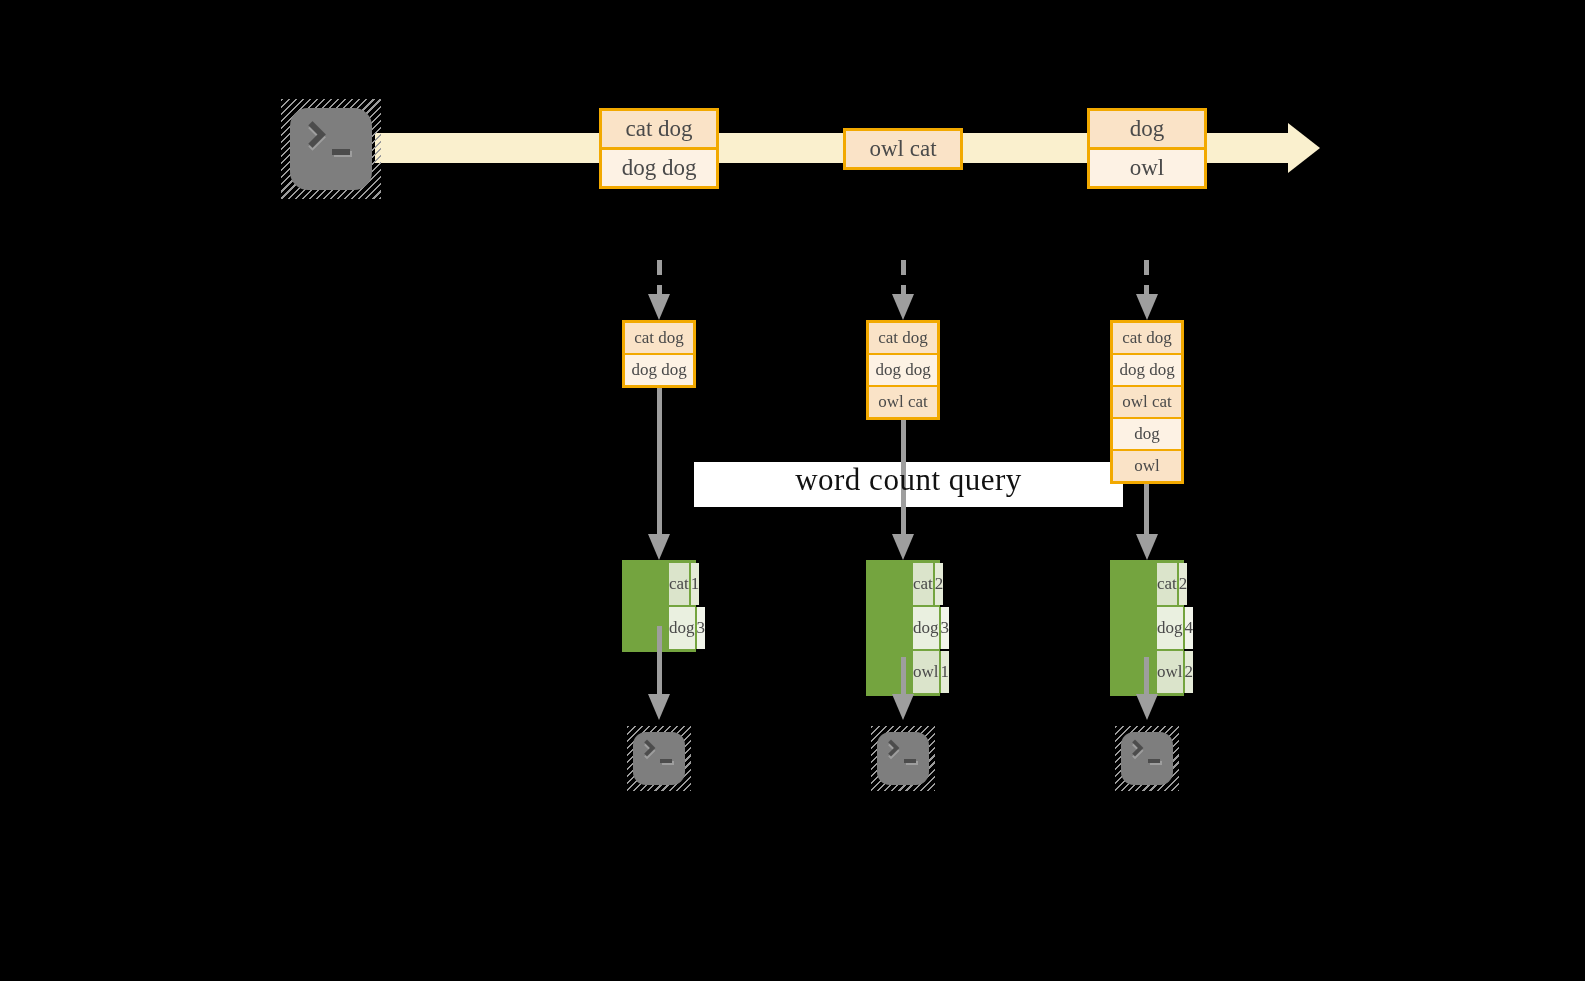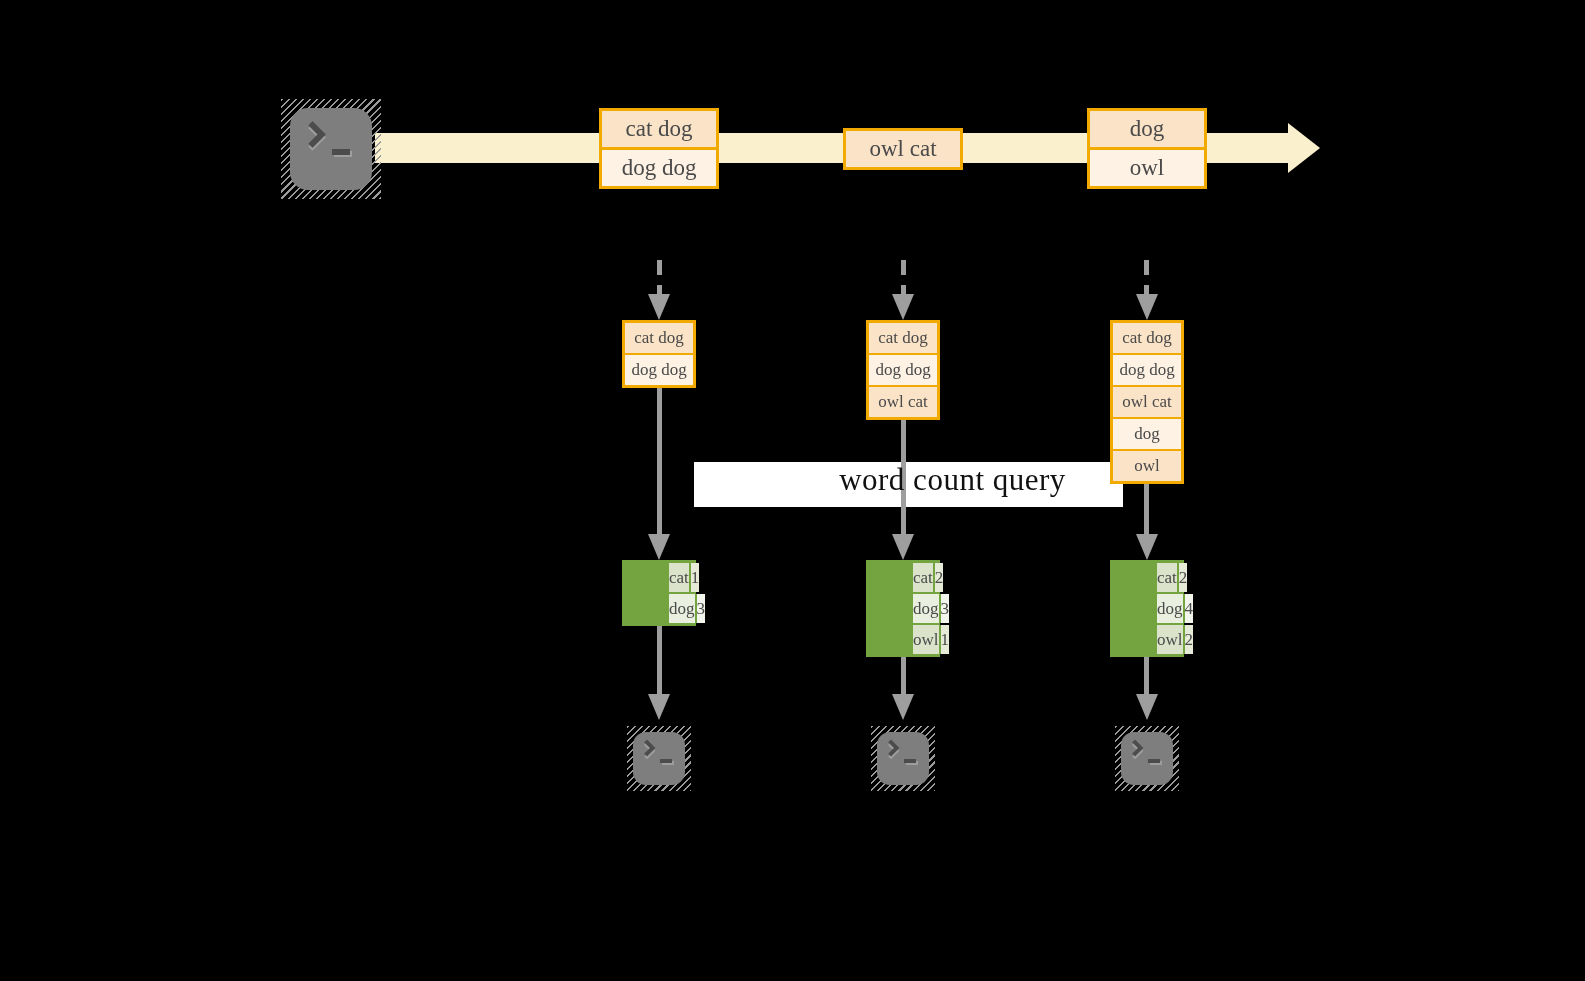--- a/index.html
+++ b/index.html
@@ -24,21 +24,21 @@
   .obox { position:absolute; width:68px; border:3px solid var(--gold-border,#F2A900);
           background:var(--gold-border,#F2A900); z-index:3; }
   .srow { height:30px; line-height:30px; text-align:center; font-size:17px;
           color:var(--text-dark,#4A4A4A); }
   .srow + .srow { border-top:2px solid var(--gold-border,#F2A900); }
   .dark  { background:var(--peach-dark,#FAE3C7); }
   .light { background:var(--peach-light,#FDF2E4); }
   
   .gtable { position:absolute; width:68px; border:3px solid var(--green-border,#74A43F);
             background:var(--green-border,#74A43F); z-index:2; }
-  .grow { display:flex; height:29px;margin-left:44px; }
+  .grow { display:flex; height:42px;margin-left:44px; }
   .grow + .grow { border-top:2px solid var(--green-border,#74A43F); }
   .gword { width:45px; border-right:2px solid var(--green-border,#74A43F);
            display:flex; align-items:center; justify-content:center;
            font-size:17px; color:var(--text-dark,#4A4A4A); }
   .gcount { flex:1; display:flex; align-items:center; justify-content:center;
             font-size:17px; color:var(--text-dark,#4A4A4A); }
   .grow.dark  .gword  { background:var(--green-cell-dark,#DBE4CB); }
   .grow.dark  .gcount { background:var(--green-cell-dark-count,#E5EBD7); }
   .grow.light .gword  { background:var(--green-cell-light,#EAF0E0); }
   .grow.light .gcount { background:var(--green-cell-light-count,#F2F5EB); }
@@ -48,21 +48,21 @@
              var(--arrow-gray,#9E9E9E) 0 15px, transparent 15px 25px); }
   .vline { position:absolute; width:5px; background:var(--arrow-gray,#9E9E9E); z-index:2; }
   .vhead { position:absolute; width:0; height:0; z-index:2;
            border-left:11px solid transparent; border-right:11px solid transparent;
            border-top:26px solid var(--arrow-gray,#9E9E9E); }
   
   .qbar  { position:absolute; left:694px; top:462px; width:429px; height:45px;
            background:var(--query-bar,#FFFFFF); z-index:1; }
   .qtext { position:absolute; left:694px; top:462px; width:429px; height:35px;
            display:flex; align-items:center; justify-content:center; z-index:4;
-           font-size:31px; font-weight:300; letter-spacing:0.5px; color:#111;padding-left:44px; }
+           font-size:31px; font-weight:300; letter-spacing:0.5px; color:#111; }
   
   .term { position:absolute; z-index:2;
           background:repeating-linear-gradient(135deg, #9b9b9b 0 1.5px, transparent 1.5px 5px); }
   .term-body { position:absolute; background:var(--terminal-gray,#7E7E7E); }
   .term-lg .term-body { inset:9px; border-radius:18px; }
   .term-sm .term-body { inset:6px; border-radius:13px; }
   .chev { position:absolute; transform:rotate(45deg); border:0 solid var(--glyph-dark,#4C4C4C);
           filter:drop-shadow(2px 2px 0 rgba(190,190,190,0.5)); }
   .term-lg .chev { left:13px; top:17px; width:13px; height:13px;
                    border-top-width:6px; border-right-width:6px; }

